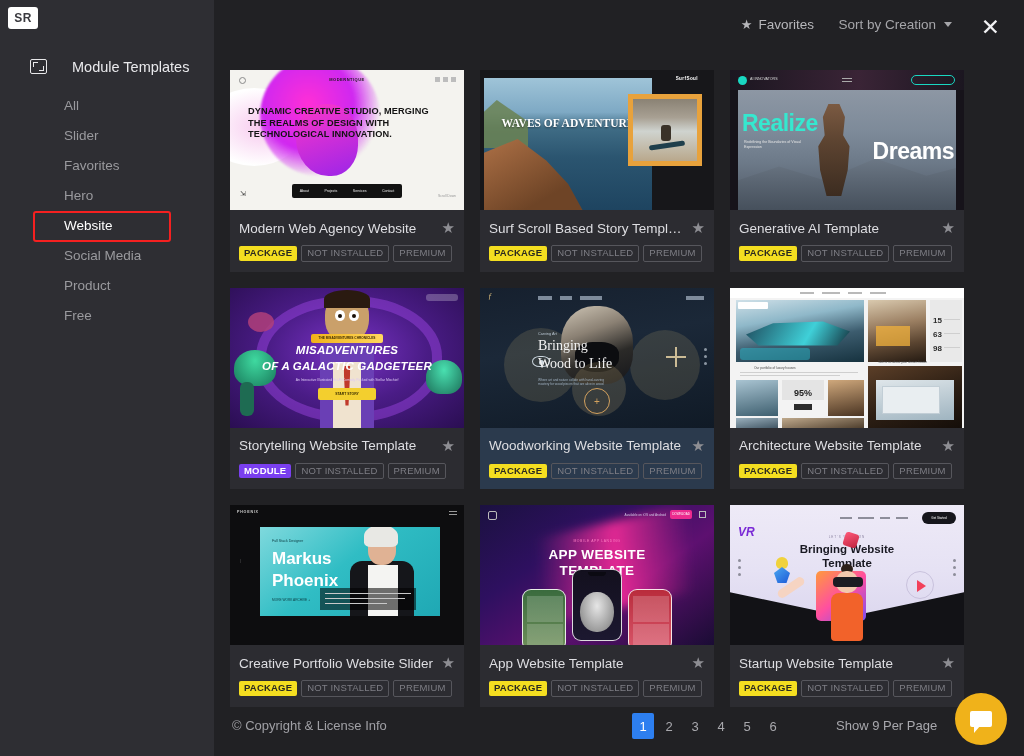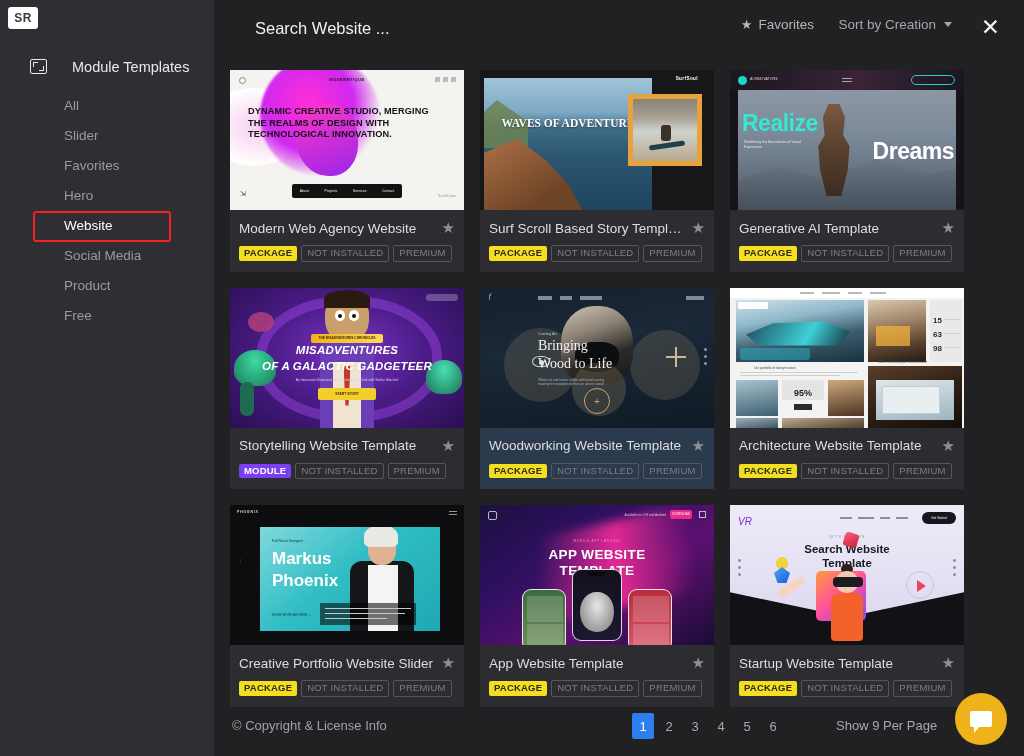--- a/index.html
+++ b/index.html
@@ -385,21 +385,21 @@
     background:#e9eef1; border:.6px solid #c2ced6; }
   .th6 .cap { position:absolute; font-size:3.2px; color:#4a4a4a; }
   .th6 .line { position:absolute; height:1px; background:#cfcfcf; }
 
   
   .th7 { background:#0d0d0f; }
   .th7 .brand { position:absolute; left:7px; top:5px; font-size:3.6px; color:#cfcfcf;
     letter-spacing:.8px; font-weight:bold; }
   .th7 .menu { position:absolute; right:7px; top:6px; width:8px; height:1px;
     background:#9a9a9a; box-shadow:0 3px 0 #9a9a9a; }
-  .th7 .panel { position:absolute; left:30px; top:22px; width:180px; height:104px;
+  .th7 .panel { position:absolute; left:30px; top:22px; width:180px; height:89px;
     background: linear-gradient(140deg,#7fd9dd 0%,#30bdc4 45%,#1fa8b4 100%); overflow:hidden; }
   .th7 .kick { position:absolute; left:12px; top:12px; font-size:3.6px; color:#0c3c42; }
   .th7 .n1 { position:absolute; left:12px; top:22px; font-size:17px; font-weight:bold; color:#fff; }
   .th7 .n2 { position:absolute; left:12px; top:44px; font-size:17px; font-weight:bold; color:#fff; }
   .th7 .person { position:absolute; right:18px; top:-18px; width:78px; height:122px; }
   .th7 .person .hair { position:absolute; left:20px; top:16px; width:34px; height:22px;
     background:#e8e8e4; border-radius:50% 50% 20% 20%; }
   .th7 .person .head { position:absolute; left:24px; top:24px; width:28px; height:32px;
     background:#e0b294; border-radius:44%; }
   .th7 .person .torso { position:absolute; left:6px; top:52px; width:64px; height:72px;
@@ -445,21 +445,21 @@
   .th8 .phC .notch { position:absolute; left:50%; top:2px; transform:translateX(-50%);
     width:18px; height:4px; background:#0b0a12; border-radius:0 0 4px 4px; z-index:4; }
   .th8 .phL i, .th8 .phR i { position:absolute; left:4px; width:36px; height:26px;
     background:rgba(255,255,255,.18); }
 
   
   .th9 { background:#121216; }
   .th9 .page { position:absolute; left:0; top:0; right:0; height:112px;
     background: linear-gradient(180deg,#eeeaf7 0%,#e6e2f4 58%,#ddd8ef 100%);
     clip-path: polygon(0 0, 100% 0, 100% 78%, 50% 100%, 0 78%); }
-  .th9 .logo { position:absolute; left:8px; top:11px; font-size:10px; font-weight:normal;
+  .th9 .logo { position:absolute; left:8px; top:20px; font-size:12px; font-weight:bold;
     color:#7a2ad6; font-style:italic; }
   .th9 .nav i { position:absolute; top:12px; height:2px; background:#8d8d9a; }
   .th9 .cta { position:absolute; right:8px; top:7px; width:34px; height:12px;
     background:#16161c; border-radius:7px; }
   .th9 .cta span { font-size:3px; color:#fff; display:block; text-align:center; line-height:12px; }
   .th9 .kick { position:absolute; left:0; top:30px; width:100%; text-align:center;
     font-size:3px; color:#8b83a0; letter-spacing:1px; }
   .th9 .t1 { position:absolute; left:0; top:38px; width:100%; text-align:center;
     font-size:11.5px; font-weight:bold; color:#191922; }
   .th9 .t2 { position:absolute; left:0; top:52px; width:100%; text-align:center;
@@ -533,21 +533,20 @@
         </div>
       <div class="nav-item">
           <span>Free</span>
         </div>
     </div>
   </div>
 
   <div id="main">
 
     <div id="topbar">
-      <input id="search-input" type="text" placeholder="Search Website ..." style="">
 
       <div id="favorites-btn">
         <span class="star-glyph">★</span>
         <span>Favorites</span>
       </div>
 
       <div id="sort-btn">
         <span>Sort by Creation</span>
         <span class="caret"></span>
       </div>
@@ -854,21 +853,21 @@
           <div class="nav">
             <i style="left:110px;width:12px;"></i>
               <i style="left:128px;width:16px;"></i>
             <i style="left:150px;width:10px;"></i>
               <i style="left:166px;width:12px;"></i>
           </div>
           <div class="cta">
               <span>Get Started</span>
             </div>
           <div class="kick">LET'S WORK ON</div>
-          <div class="t1">Search Website</div>
+          <div class="t1">Bringing Website</div>
           <div class="t2">Template</div>
           <div class="cube"></div>
           <div class="card9"></div>
           <div class="avatar">
               <div class="torso"></div>
               <div class="bun"></div>
               <div class="head"></div>
               <div class="vr"></div>
             </div>
           <div class="gem2"></div>

